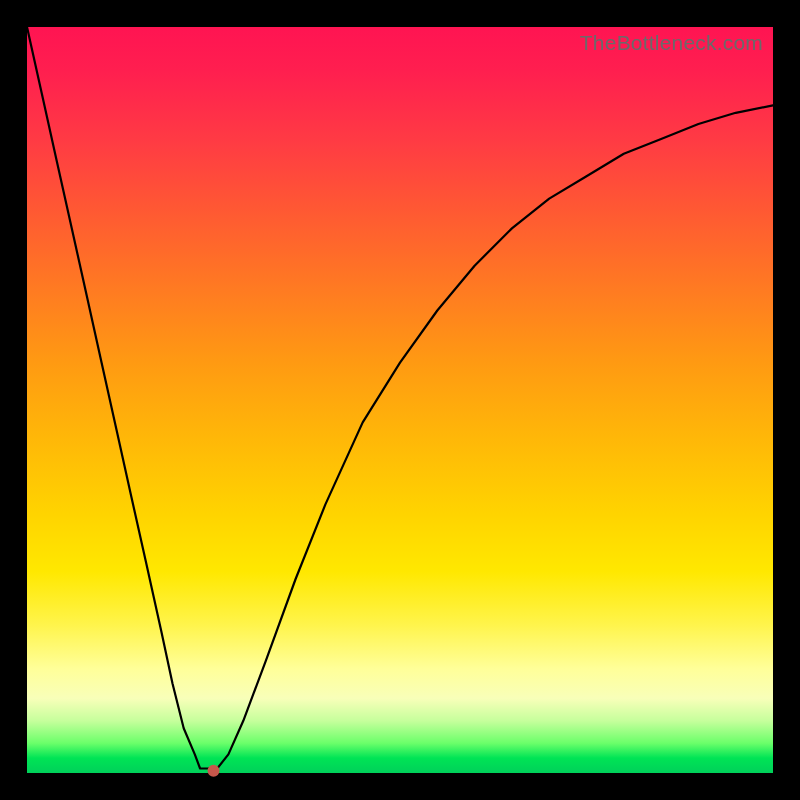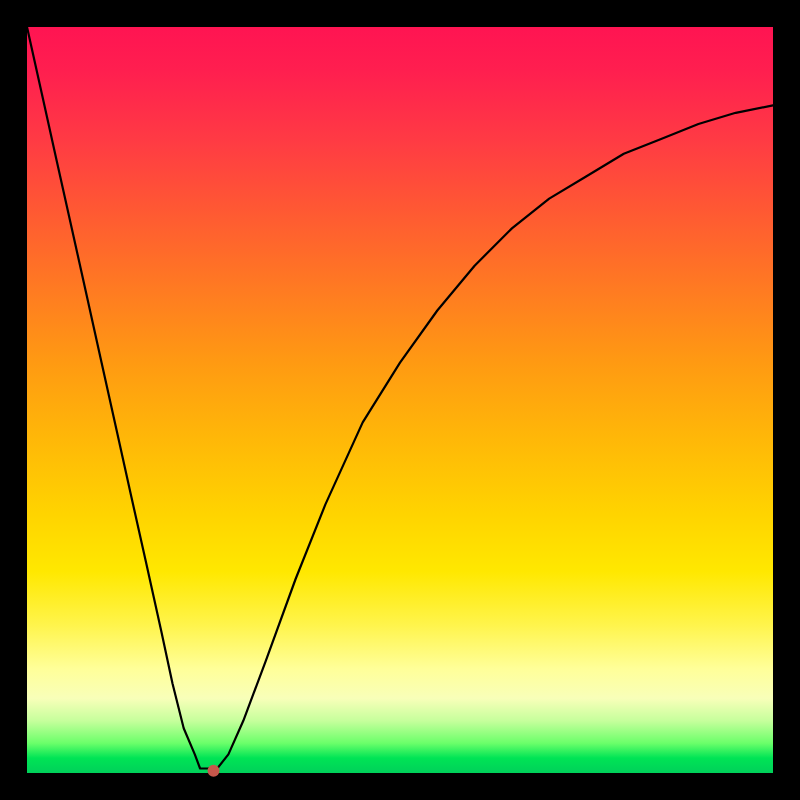--- a/index.html
+++ b/index.html
@@ -78,14 +78,15 @@
 <body>
 
 <div class="frame">
   <div class="plot-area">
 
     <svg class="curve" viewBox="0 0 746 746" preserveAspectRatio="none">
       <path d="M0.0 0.0 L14.9 67.1 L29.8 134.3 L44.8 201.4 L59.7 268.6 L74.6 335.7 L89.5 402.8 L104.4 470.0 L119.4 537.1 L134.3 604.3 L145.5 656.5 L156.7 701.2 L167.8 727.4 L173.1 741.5 L175.3 741.5 L182.8 741.5 L188.7 741.5 L190.2 741.5 L201.4 727.4 L216.3 693.8 L238.7 634.1 L268.6 552.0 L298.4 477.4 L335.7 395.4 L373.0 335.7 L410.3 283.5 L447.6 238.7 L484.9 201.4 L522.2 171.6 L559.5 149.2 L596.8 126.8 L634.1 111.9 L671.4 97.0 L708.7 85.8 L746.0 78.3"></path>
       <circle class="marker" r="6" cx="186.5" cy="743.8"></circle>
     </svg>
 
+    <div class="watermark">TheBottleneck.com</div>
   </div>
 </div>
 
 </body></html>

